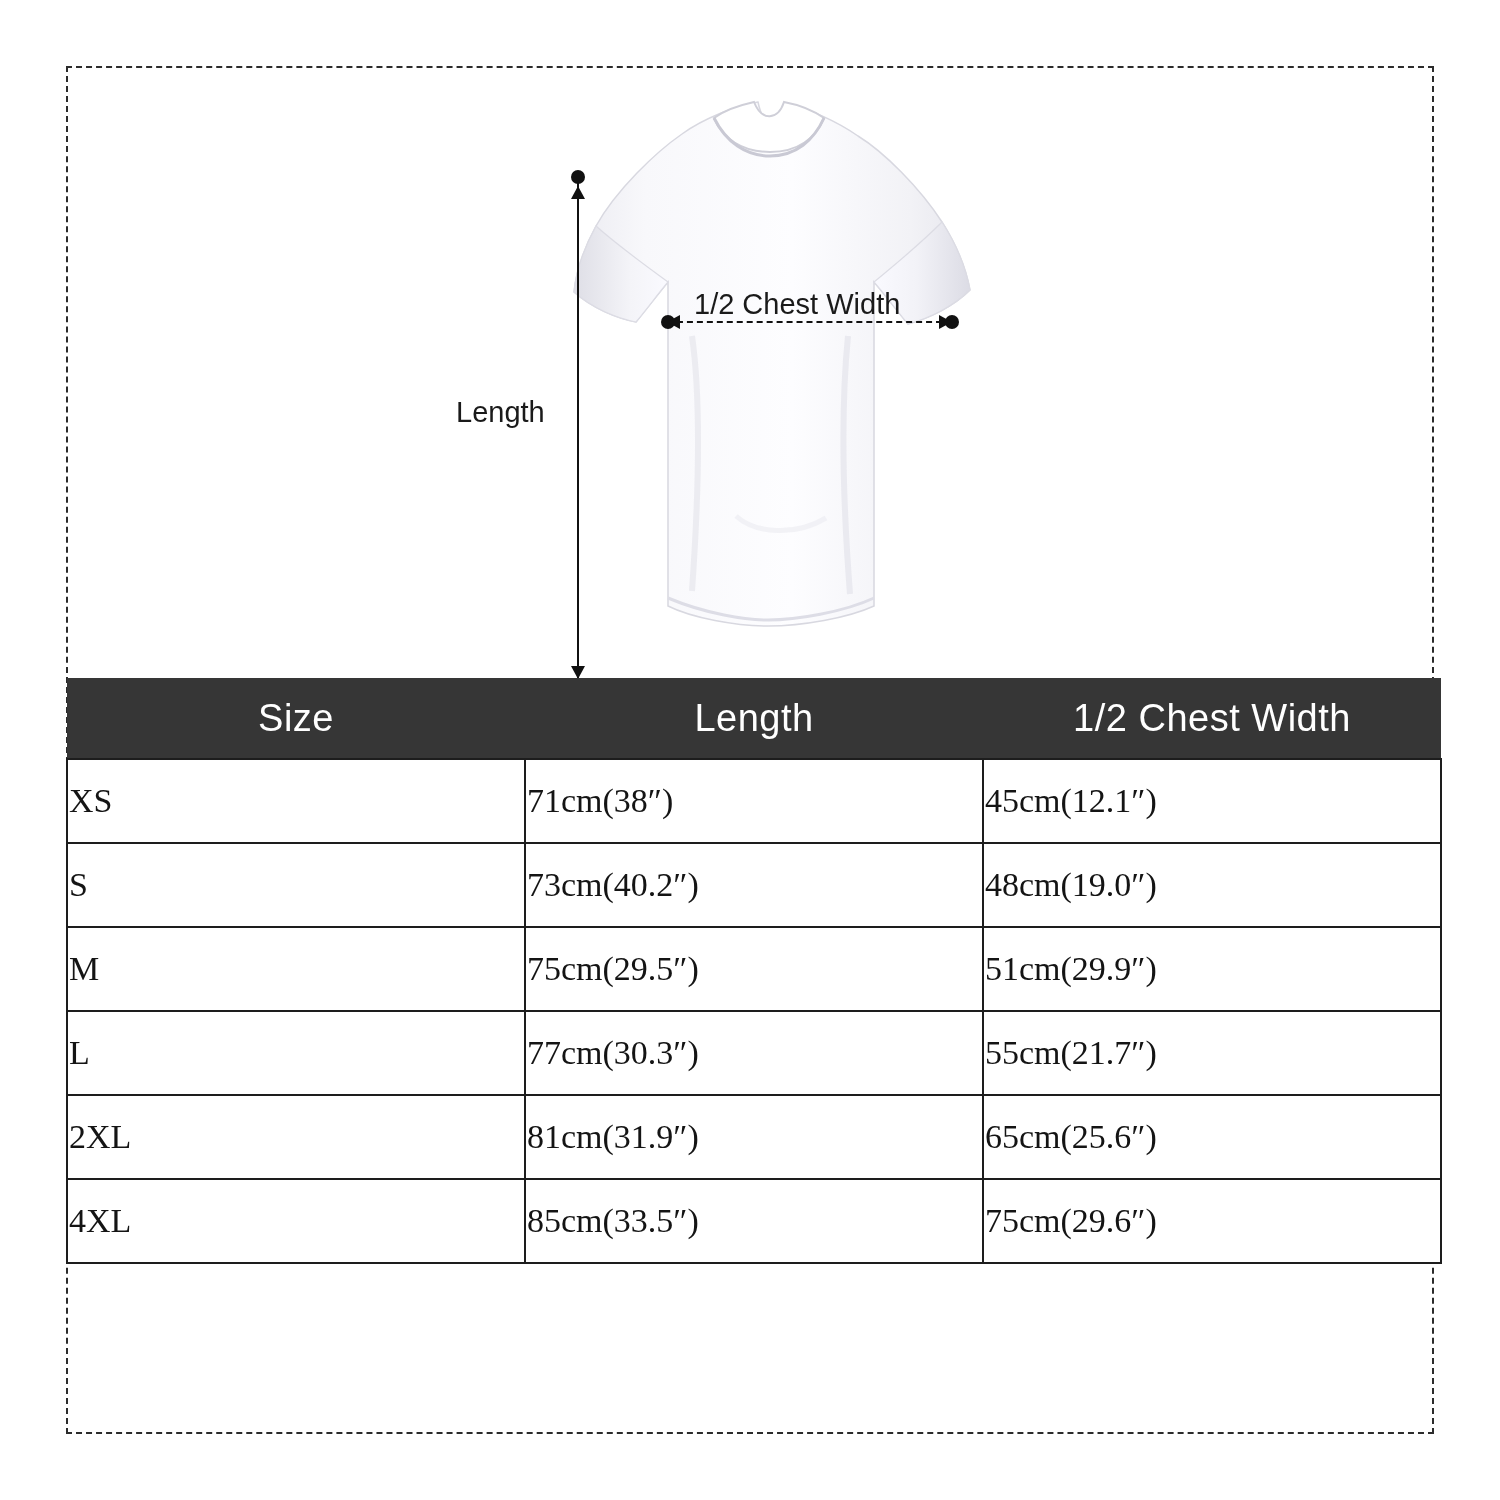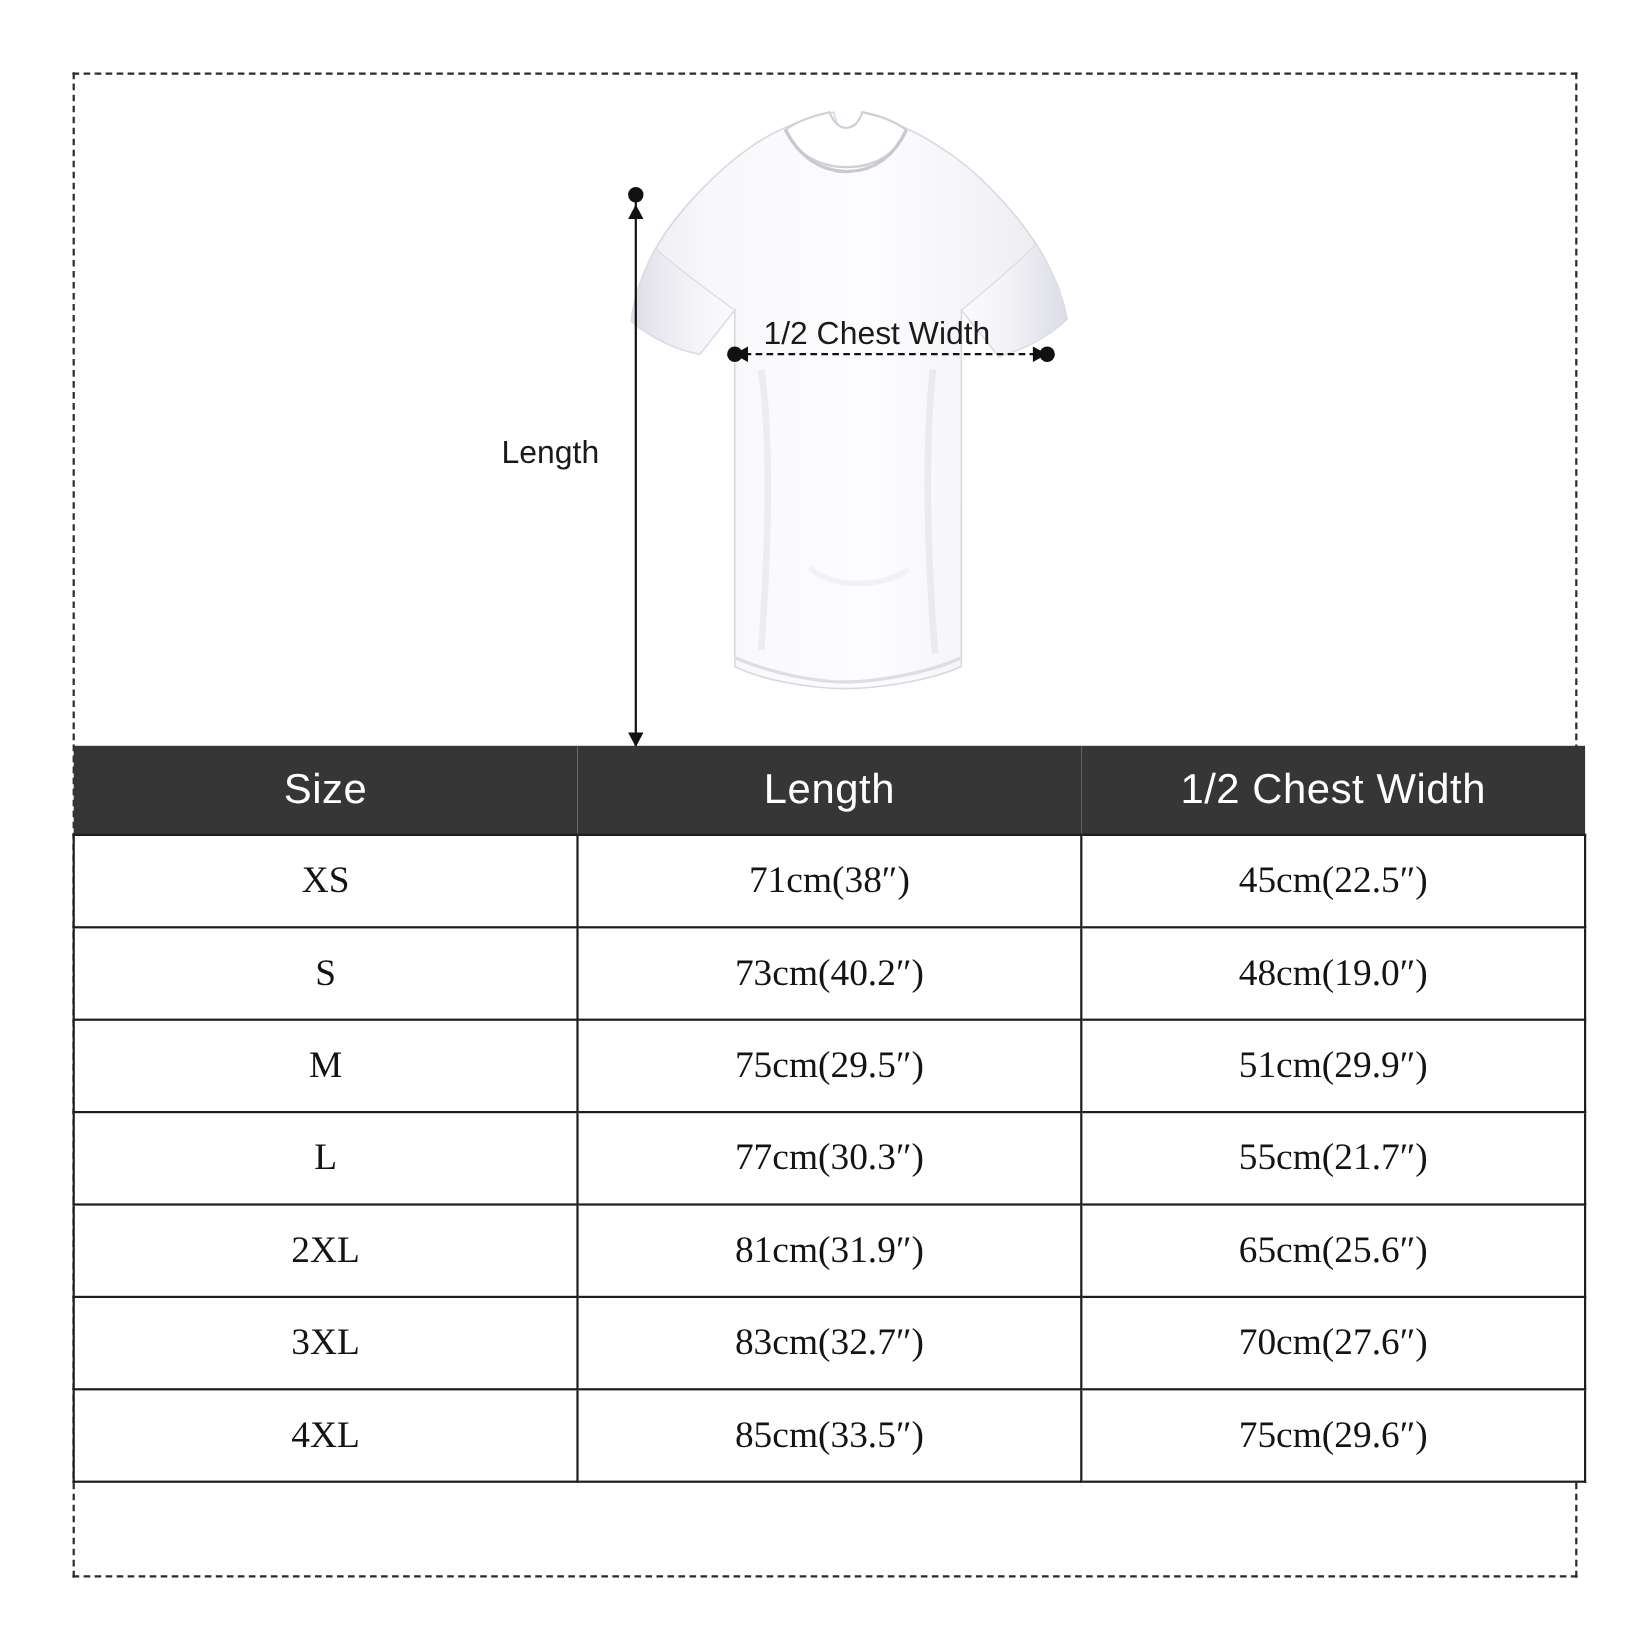--- a/index.html
+++ b/index.html
@@ -147,21 +147,21 @@
     font-size: 38px;
     height: 78px;
     text-align: center;
     border: none;
     letter-spacing: 0.5px;
     margin-left: 32px;
   }
   .size-table td {
     border: 2px solid #1d1d1d;
     height: 80px;
-    text-align: center;
+    text-align: left;
     font-family: "Liberation Serif", serif;
     font-size: 34px;
     color: #141414;
     background: #fff;
   }
   .size-table tr td:first-child { border-left: 2px solid #1d1d1d; }
   .col-size  { width: 456px; }
   .col-len   { width: 456px; }
   .col-chest { width: 456px; }
 </style>
@@ -257,21 +257,21 @@
       <tr>
         <th class="col-size">Size</th>
         <th class="col-len">Length</th>
         <th class="col-chest">1/2 Chest Width</th>
       </tr>
     </thead>
     <tbody>
       <tr>
         <td>XS</td>
         <td>71cm(38″)</td>
-        <td>45cm(22.5″)</td>
+        <td>45cm(12.1″)</td>
       </tr>
       <tr>
         <td>S</td>
         <td>73cm(40.2″)</td>
         <td>48cm(19.0″)</td>
       </tr>
       <tr>
         <td>M</td>
         <td>75cm(29.5″)</td>
         <td>51cm(29.9″)</td>
@@ -280,25 +280,20 @@
         <td>L</td>
         <td>77cm(30.3″)</td>
         <td>55cm(21.7″)</td>
       </tr>
       <tr>
         <td>2XL</td>
         <td>81cm(31.9″)</td>
         <td>65cm(25.6″)</td>
       </tr>
       <tr>
-        <td>3XL</td>
-        <td>83cm(32.7″)</td>
-        <td>70cm(27.6″)</td>
-      </tr>
-      <tr>
         <td>4XL</td>
         <td>85cm(33.5″)</td>
         <td>75cm(29.6″)</td>
       </tr>
     </tbody>
   </table>
 
 </div>
 
 </body></html>

